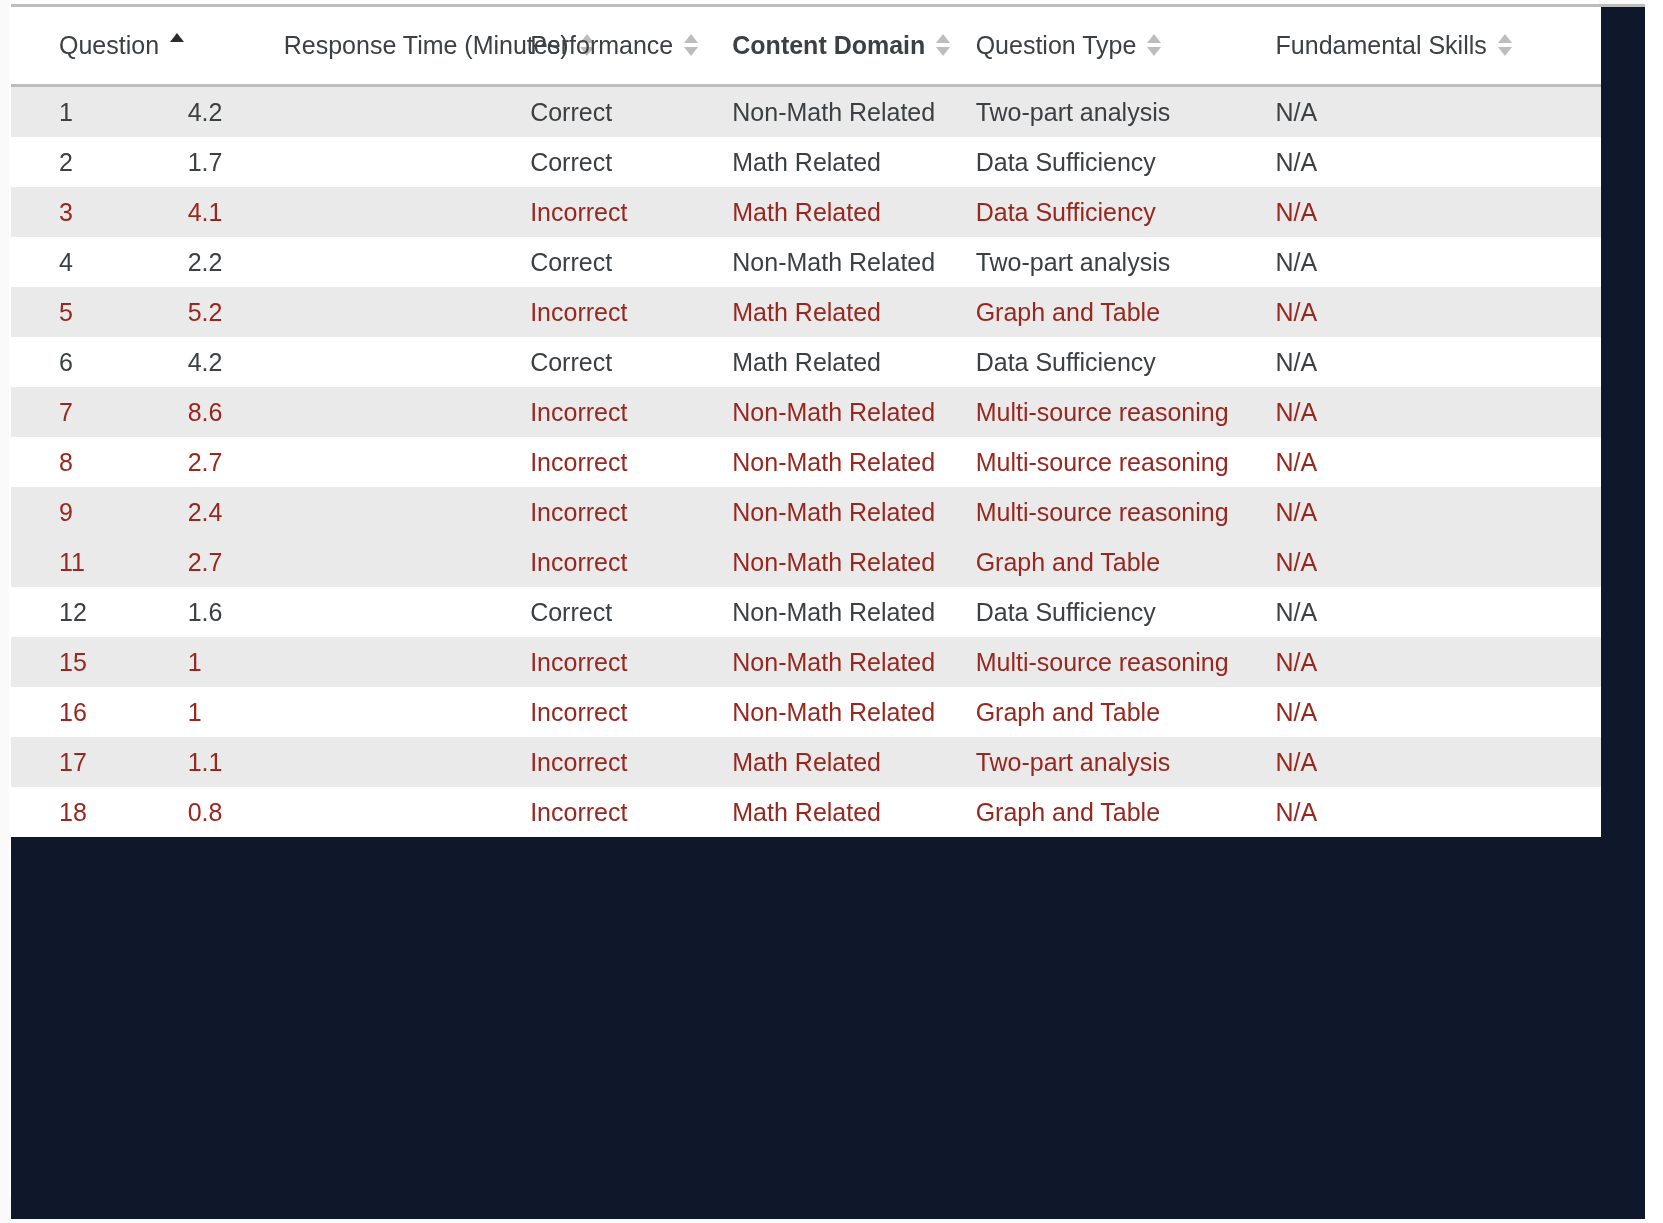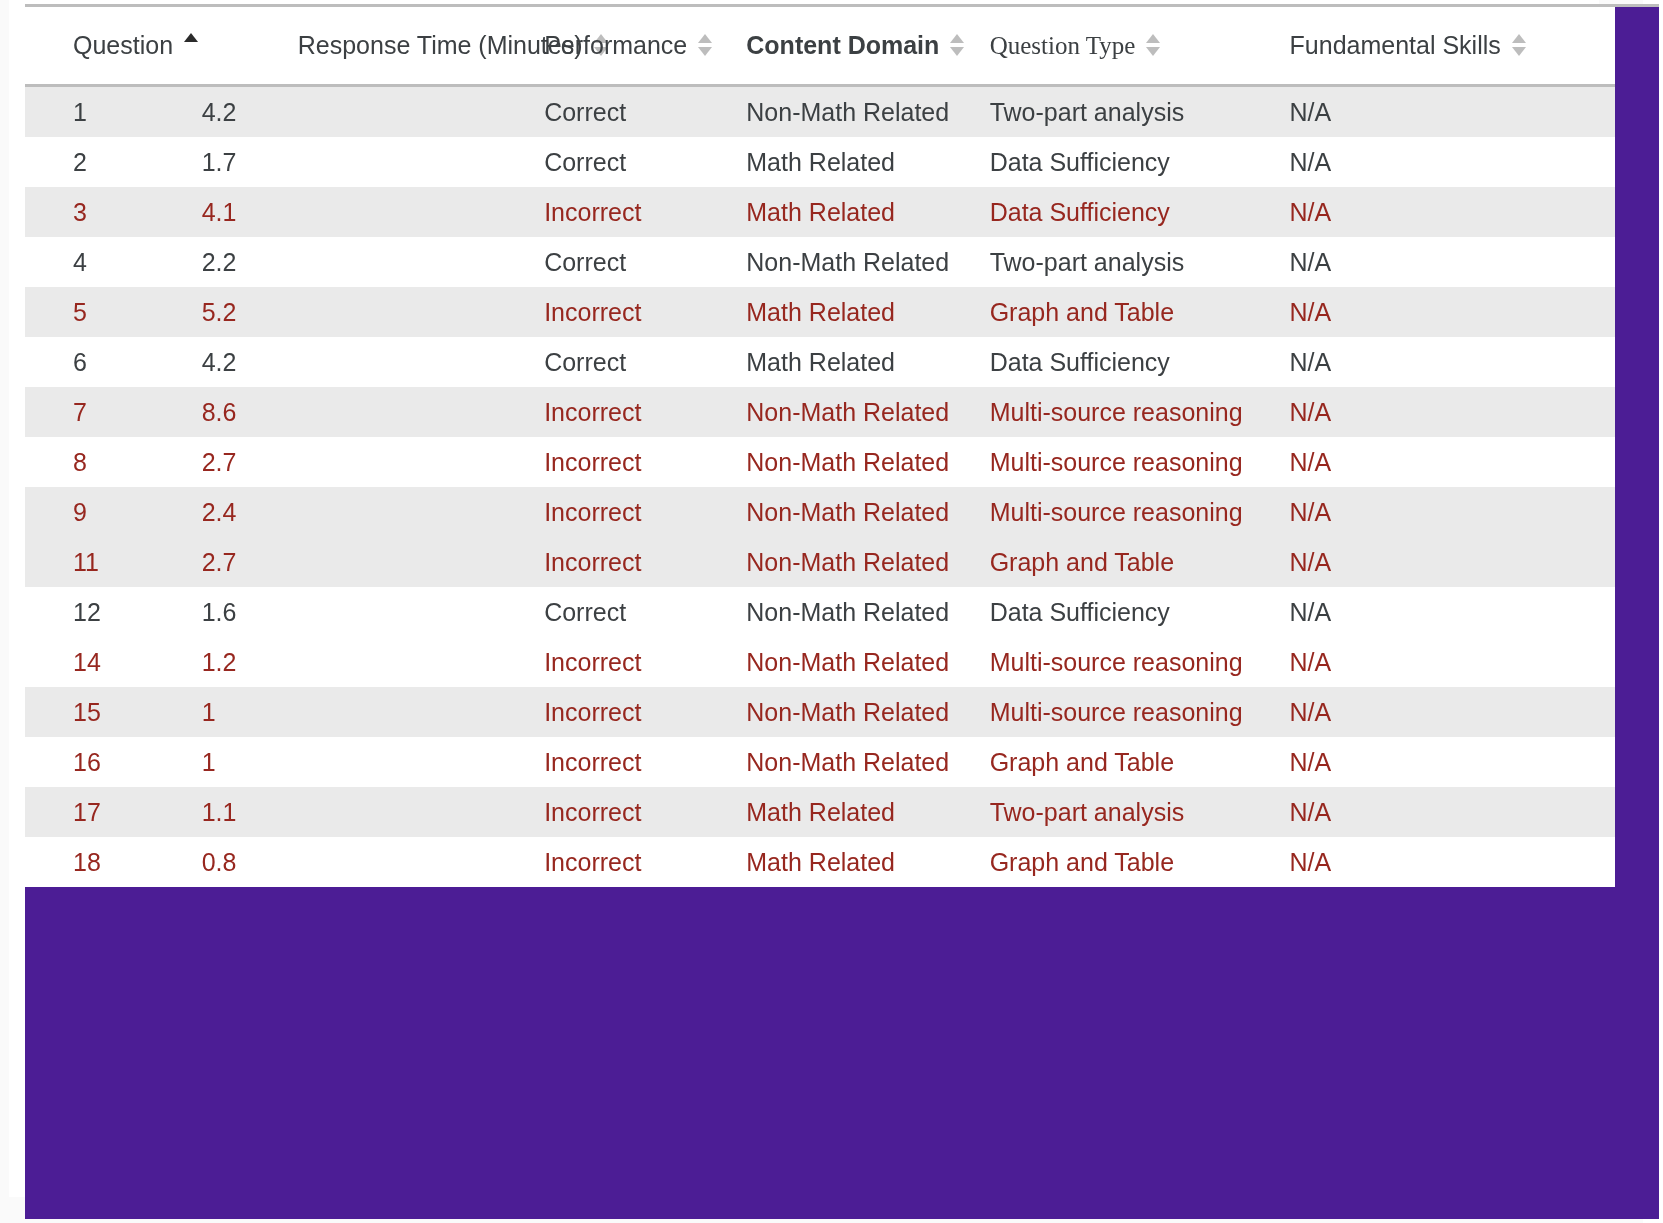--- a/index.html
+++ b/index.html
@@ -20,25 +20,25 @@
     position: relative;
     width: 1663px;
     height: 1223px;
     background: #ffffff;
     box-sizing: border-box;
   }
 
   
   .table-card {
     position: absolute;
-    left: 25px;
+    left: 11px;
     top: 4px;
     width: 1634px;
     height: 1215px;
-    background: #4c1d95;
+    background: #0f172a;
     box-sizing: border-box;
     border-top: 3px solid #bdbdbd;
     overflow: hidden;
   }
 
   
   .gutter-left {
     position: absolute;
     left: 0;
     top: 0;
@@ -147,21 +147,21 @@
   .c-time     { width: 335px; padding-left: 20px; box-sizing: border-box; }
   .c-perf     { width: 198px; padding-left: 17px; box-sizing: border-box; }
   .c-domain   { width: 237px; padding-left: 15px; box-sizing: border-box; }
   .c-type     { width: 286px; padding-left: 14px; box-sizing: border-box; }
   .c-skills   { width: 334px; padding-left: 19px; box-sizing: border-box; }
 
   thead th.c-question { padding-left: 48px; }
   thead th.c-time     { padding-left: 200px; }
   thead th.c-perf     { padding-left: 17px; }
   thead th.c-domain   { padding-left: 15px; font-weight: bold; }
-  thead th.c-type     { padding-left: 14px; font-family: Liberation Serif, serif; }
+  thead th.c-type     { padding-left: 14px; }
   thead th.c-skills   { padding-left: 19px; }
 
   
   thead th.c-time   { width: 335px; padding-left: 0; }
   thead th.c-time .th-inner { margin-left: 116px; align-items: center; }
 </style>
 </head>
 <body>
 
 <div class="page">
@@ -311,28 +311,20 @@
             <td class="c-skills">N/A</td>
           </tr>
           <tr class="even">
             <td class="c-question">12</td>
             <td class="c-time">1.6</td>
             <td class="c-perf">Correct</td>
             <td class="c-domain">Non-Math Related</td>
             <td class="c-type">Data Sufficiency</td>
             <td class="c-skills">N/A</td>
           </tr>
-          <tr class="even bad">
-            <td class="c-question">14</td>
-            <td class="c-time">1.2</td>
-            <td class="c-perf">Incorrect</td>
-            <td class="c-domain">Non-Math Related</td>
-            <td class="c-type">Multi-source reasoning</td>
-            <td class="c-skills">N/A</td>
-          </tr>
           <tr class="odd bad">
             <td class="c-question">15</td>
             <td class="c-time">1</td>
             <td class="c-perf">Incorrect</td>
             <td class="c-domain">Non-Math Related</td>
             <td class="c-type">Multi-source reasoning</td>
             <td class="c-skills">N/A</td>
           </tr>
           <tr class="even bad">
             <td class="c-question">16</td>

